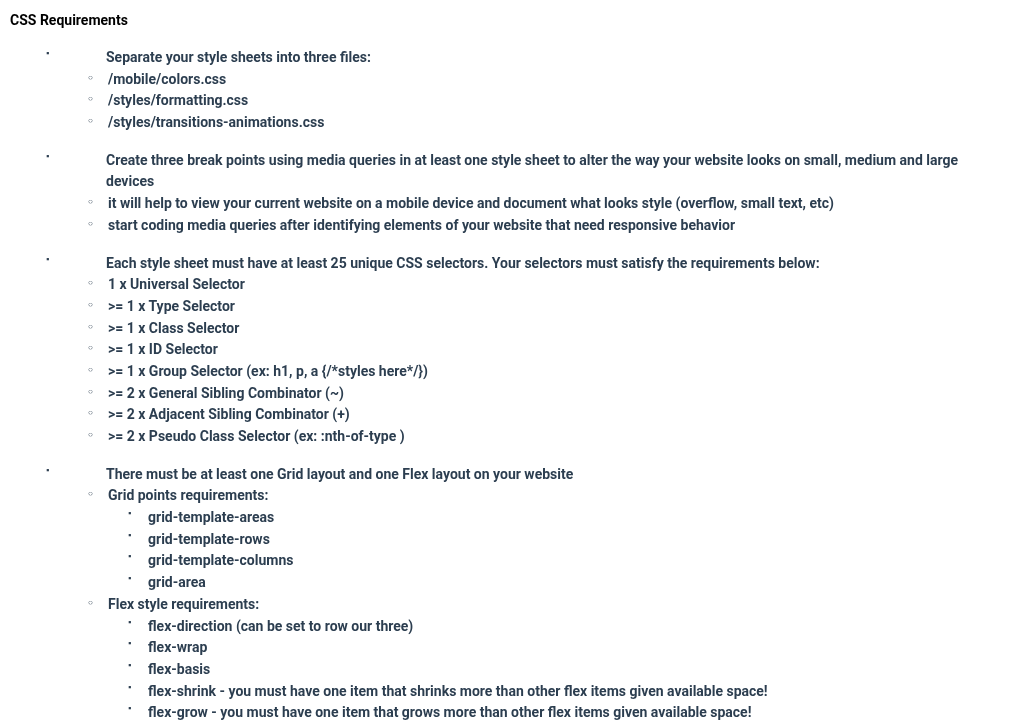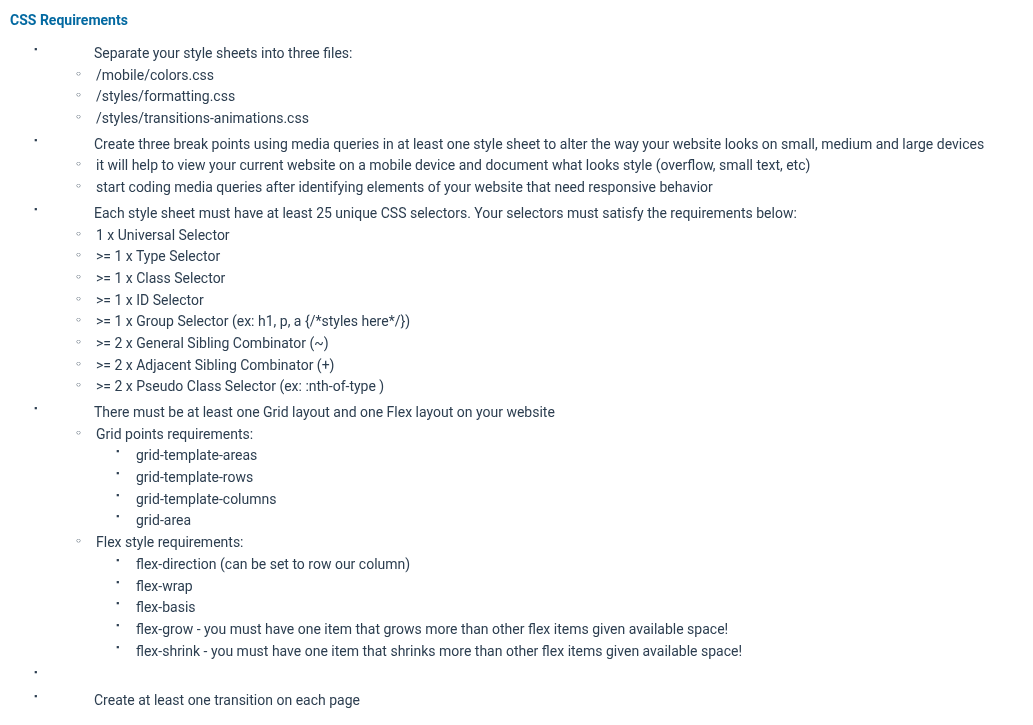--- a/index.html
+++ b/index.html
@@ -6,36 +6,37 @@
       font-family: -apple-system, BlinkMacSystemFont, "Segoe UI", Roboto, Helvetica, Arial, sans-serif;
       margin: 0;
       padding: 10px;
       background: #fff;
       color: #2c3e50;
       font-size: 14px;
       line-height: 1.5;
     }
     .heading {
       font-weight: 700;
-      color: #0369a1;
+      color: #000000;
       margin-bottom: 12px;
     }
     ul {
       list-style: none;
       margin: 0;
       padding: 0;
     }
     ul.level1 {
       padding-left: 20px;
     }
     ul.level1 > li {
       position: relative;
       padding-left: 60px;
-      margin: 4px;
+      margin: 16px;
       line-height: 1.55;
+      font-weight: bold;
     }
     ul.level1 > li::before {
       content: "▪";
       position: absolute;
       left: 0;
       top: 0;
       font-size: 9px;
       color: #2c3e50;
     }
     ul.level2 {
@@ -121,25 +122,25 @@
         <ul class="level3">
           <li><span>grid-template-areas</span></li>
           <li><span>grid-template-rows</span></li>
           <li><span>grid-template-columns</span></li>
           <li><span>grid-area</span></li>
         </ul>
       </li>
       <li>
         <span>Flex style requirements:</span>
         <ul class="level3">
-          <li><span>flex-direction (can be set to row our column)</span></li>
+          <li><span>flex-direction (can be set to row our three)</span></li>
           <li><span>flex-wrap</span></li>
           <li><span>flex-basis</span></li>
+          <li><span>flex-shrink - you must have one item that shrinks more than other flex items given available space!</span></li>
           <li><span>flex-grow - you must have one item that grows more than other flex items given available space!</span></li>
-          <li><span>flex-shrink - you must have one item that shrinks more than other flex items given available space!</span></li>
         </ul>
       </li>
     </ul>
   </li>
 
   <li class="empty-bullet">
     <span></span>
   </li>
 
   <li>

